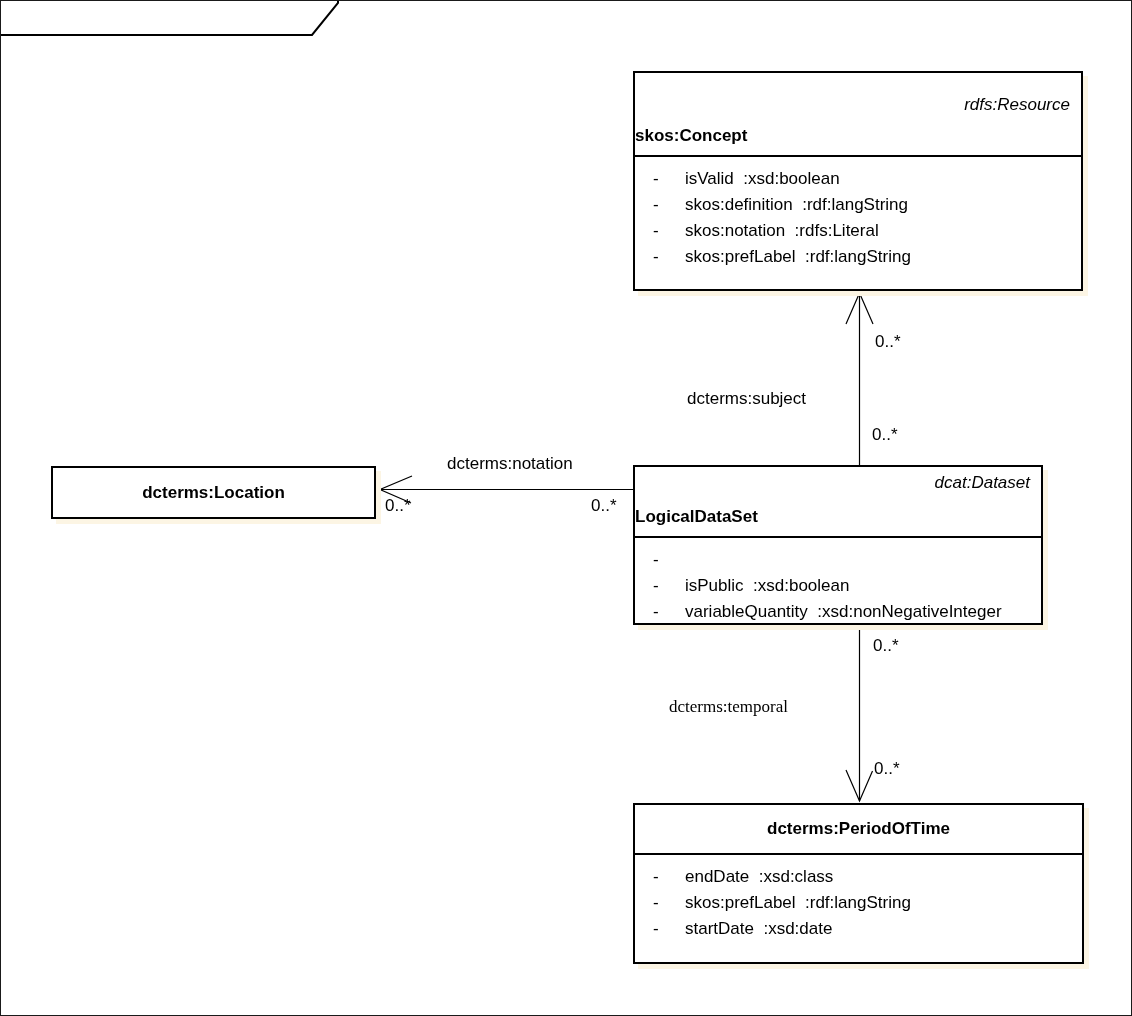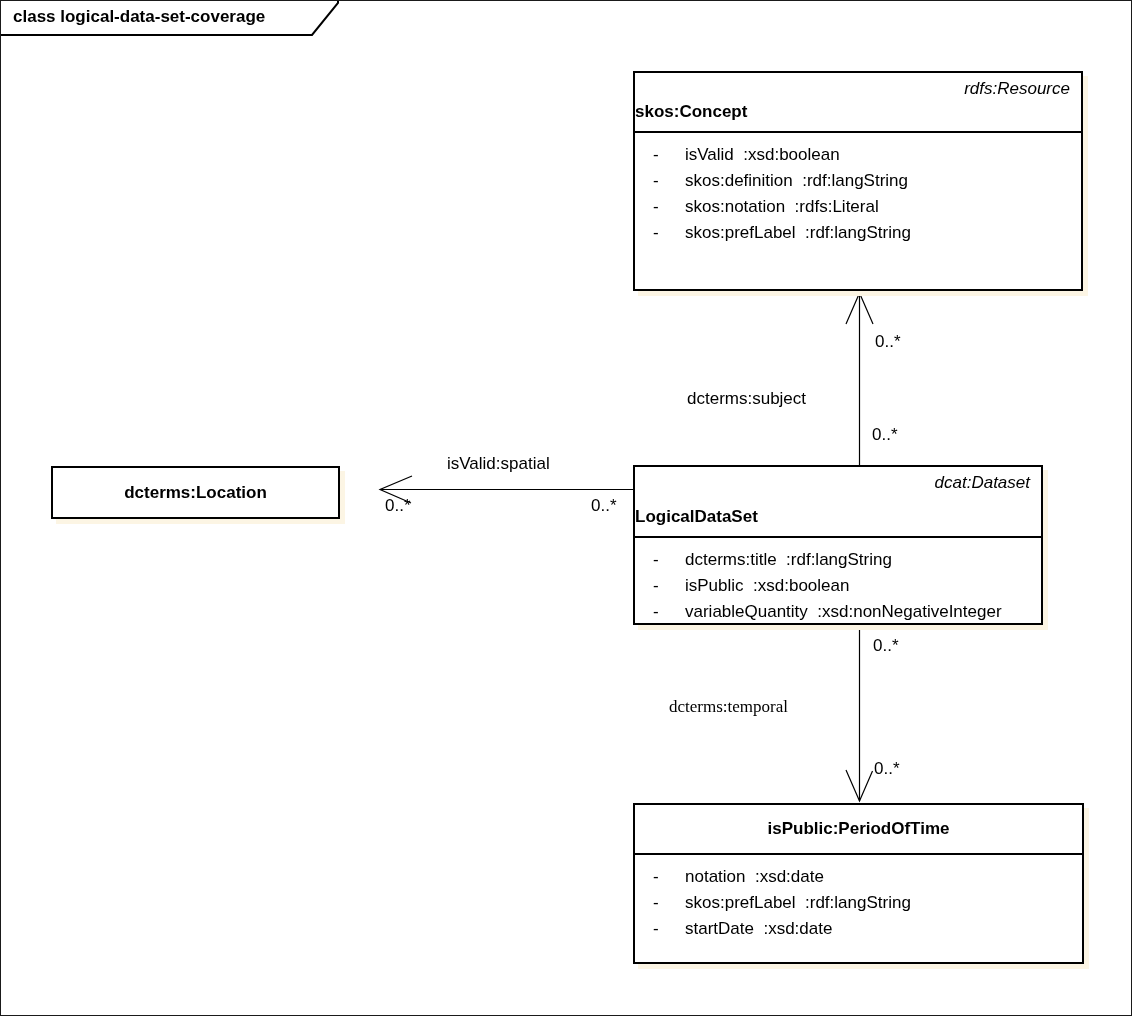--- a/index.html
+++ b/index.html
@@ -93,24 +93,23 @@
     <line x1="858.5" y1="292" x2="858.5" y2="464" stroke="#000" stroke-width="1.2"></line>
     <path d="M 845 323 L 858.5 292 L 872 323" fill="none" stroke="#000" stroke-width="1.2"></path>
 
     <line x1="379" y1="488.5" x2="632" y2="488.5" stroke="#000" stroke-width="1.2"></line>
     <path d="M 411 475 L 379 488.5 L 410 502" fill="none" stroke="#000" stroke-width="1.2"></path>
 
     <line x1="858.5" y1="623" x2="858.5" y2="800" stroke="#000" stroke-width="1.2"></line>
     <path d="M 845 769 L 858.5 800 L 871.5 770" fill="none" stroke="#000" stroke-width="1.2"></path>
   </svg>
 
-  <div class="frame-title">class logical-data-set-coverage</div>
 
   <div class="uml-class" style="left:632px; top:70px; width:450px; height:220px;">
-    <div class="head" style="height:60px;">
+    <div class="head" style="height:68px;margin-top:16px;">
       <div class="stereo">rdfs:Resource</div>
       <div class="cname">skos:Concept</div>
     </div>
     <div class="attrs">
       <div class="attr">
         <span class="vis">-</span>
         <span class="atxt">isValid  :xsd:boolean</span>
       </div>
       <div class="attr">
         <span class="vis">-</span>
@@ -128,63 +127,62 @@
   </div>
 
   <div class="uml-class" style="left:632px; top:464px; width:410px; height:160px;">
     <div class="head" style="height:71px;">
       <div class="stereo">dcat:Dataset</div>
       <div class="cname">LogicalDataSet</div>
     </div>
     <div class="attrs">
       <div class="attr">
         <span class="vis">-</span>
-        <span class="atxt">dcterms:title  :rdf:langString</span>
       </div>
       <div class="attr">
         <span class="vis">-</span>
         <span class="atxt">isPublic  :xsd:boolean</span>
       </div>
       <div class="attr">
         <span class="vis">-</span>
         <span class="atxt">variableQuantity  :xsd:nonNegativeInteger</span>
       </div>
     </div>
   </div>
 
-  <div class="uml-class" style="left:50px; top:465px; width:289px; height:53px;">
+  <div class="uml-class" style="left:50px; top:465px; width:325px; height:53px;">
     <div class="head no-sep center-name" style="height:100%;">
       <div class="cname">dcterms:Location</div>
     </div>
   </div>
 
   <div class="uml-class" style="left:632px; top:802px; width:451px; height:161px;">
     <div class="head" style="height:50px;">
       <div class="center-name">
-        <div class="cname">isPublic:PeriodOfTime</div>
+        <div class="cname">dcterms:PeriodOfTime</div>
       </div>
     </div>
     <div class="attrs">
       <div class="attr">
         <span class="vis">-</span>
-        <span class="atxt">notation  :xsd:date</span>
+        <span class="atxt">endDate  :xsd:class</span>
       </div>
       <div class="attr">
         <span class="vis">-</span>
         <span class="atxt">skos:prefLabel  :rdf:langString</span>
       </div>
       <div class="attr">
         <span class="vis">-</span>
         <span class="atxt">startDate  :xsd:date</span>
       </div>
     </div>
   </div>
 
   <div class="edge-label" style="left:686px; top:379px;margin-top:9px;">dcterms:subject</div>
-  <div class="edge-label" style="left:446px; top:453px;">isValid:spatial</div>
+  <div class="edge-label" style="left:446px; top:453px;">dcterms:notation</div>
   <div class="edge-label" style="left:668px; top:696px;font-family:Liberation Serif, serif;">dcterms:temporal</div>
 
   <div class="mult" style="left:874px; top:331px;">0..*</div>
   <div class="mult" style="left:871px; top:424px;">0..*</div>
   <div class="mult" style="left:384px; top:495px;">0..*</div>
   <div class="mult" style="left:590px; top:495px;">0..*</div>
   <div class="mult" style="left:872px; top:635px;">0..*</div>
   <div class="mult" style="left:873px; top:758px;">0..*</div>
 
 </div>

